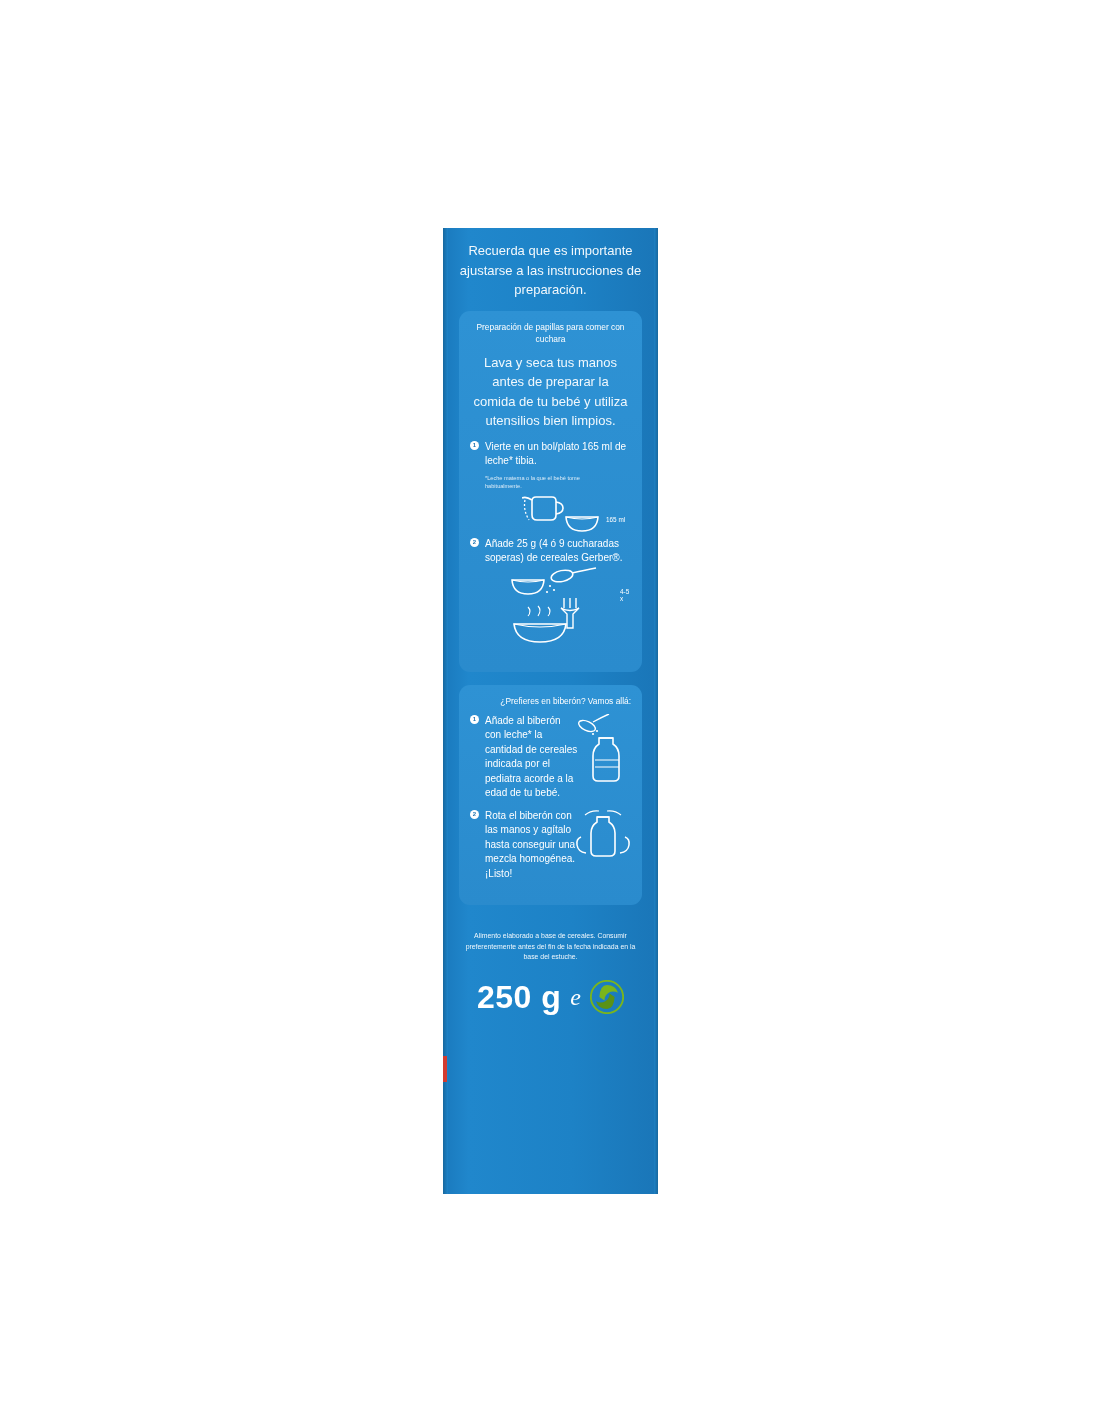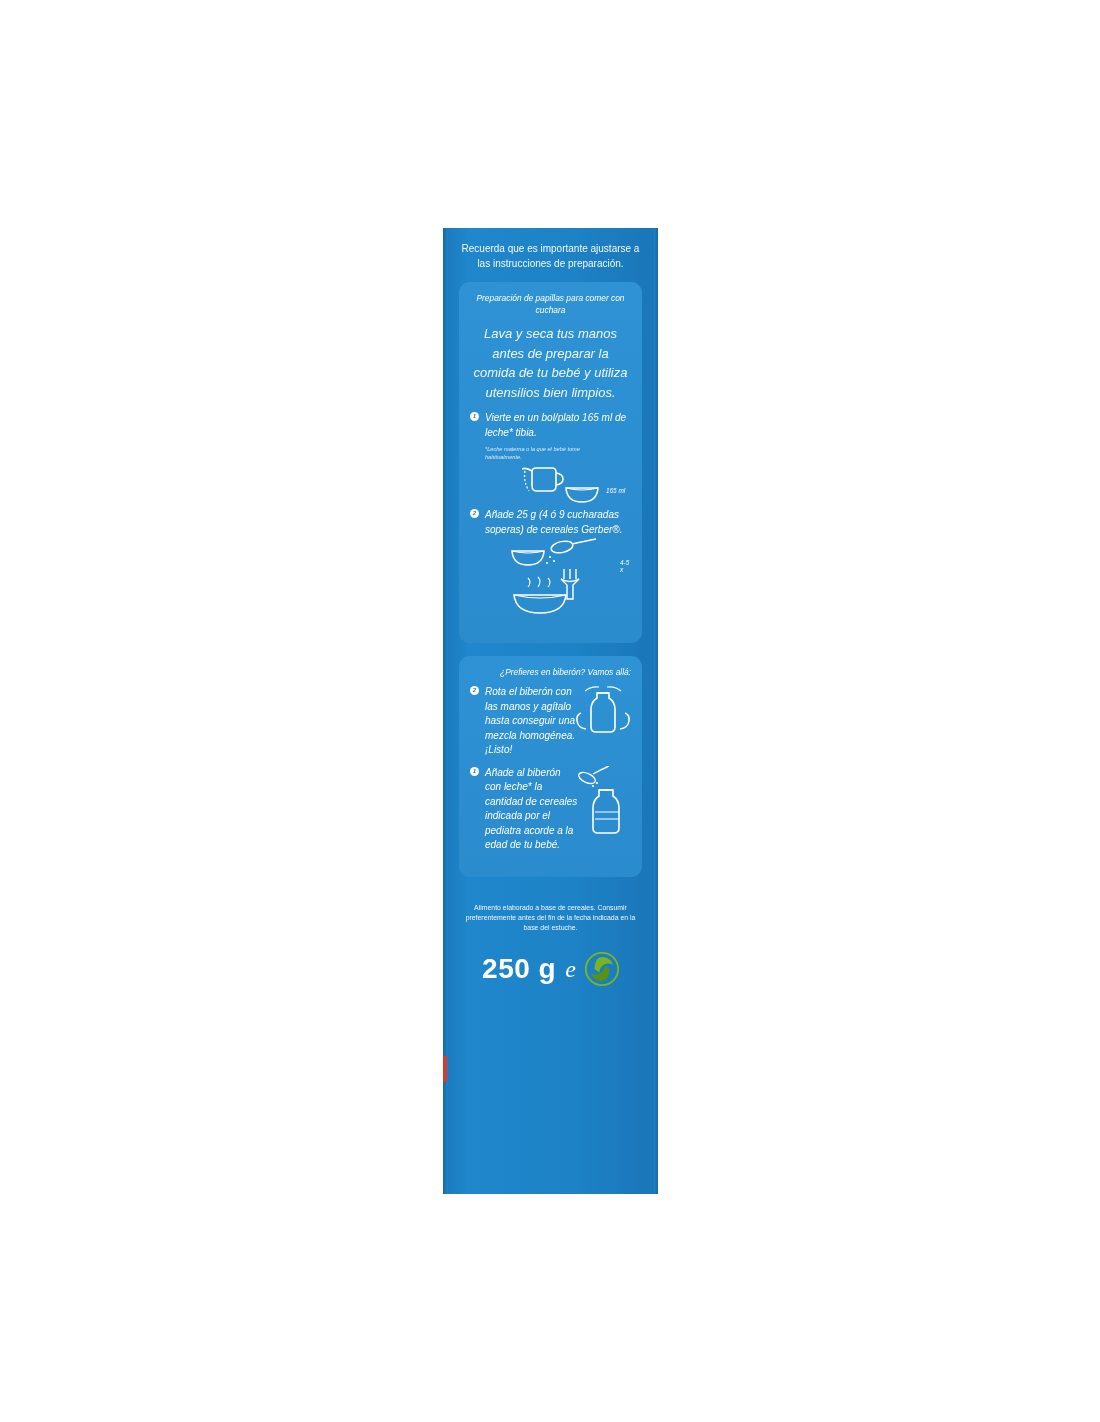--- a/index.html
+++ b/index.html
@@ -44,34 +44,33 @@
   }
 
   .inner {
     position: relative;
     z-index: 2;
     padding: 0 16px;
     color: #ffffff;
   }
   .intro {
     padding-top: 13px;
-    font-size: 10px;
+    font-size: 13px;
     line-height: 1.5;
     text-align: center;
     color: #f2f8fc;
   }
 
   
   .panel {
     margin-top: 11px;
     background: #2d8fd0;
     background: linear-gradient(180deg, #2e92d4 0%, #2a8bcd 100%);
     border-radius: 11px;
     padding: 10px 11px 14px 11px;
-    font-style: italic;
   }
   .panel.second { margin-top: 13px; padding-bottom: 16px; }
 
   .panel-title {
     font-size: 8.4px;
     line-height: 1.45;
     text-align: center;
     color: #ffffff;
     margin-bottom: 8px;
   }
@@ -168,21 +167,21 @@
 
   
   .weight-row {
     margin-top: 18px;
     display: flex;
     align-items: center;
     justify-content: center;
     gap: 9px;
   }
   .weight {
-    font-size: 28px;
+    font-size: 32px;
     font-weight: bold;
     letter-spacing: .5px;
     color: #ffffff;
     line-height: 1;
   }
   .e-mark {
     font-family: "Liberation Serif", serif;
     font-size: 24px;
     font-style: italic;
     color: #ffffff;
@@ -274,46 +273,46 @@
           <path d="M24 20 q4 -5 0 -9 M34 20 q4 -6 0 -10 M44 20 q4 -5 0 -9" fill="none" stroke="#ffffff" stroke-width="1.1"></path>
         </svg>
       </div>
     </div>
 
     <div class="panel second">
 
       <div class="panel-title left">¿Prefieres en biberón? Vamos allá:</div>
 
       <div class="bottle-step">
+        <span class="step-num">1</span>
+        <span class="step-text">Añade al biberón con leche* la cantidad de cereales indicada por el pediatra acorde a la edad de tu bebé.</span>
+        <svg class="icon-right" width="60" height="70" viewBox="0 0 60 70">
+
+          <ellipse cx="14" cy="12" rx="9" ry="4.5" fill="none" stroke="#ffffff" stroke-width="1.4" transform="rotate(25 14 12)"></ellipse>
+          <path d="M20 8 q9 -5 16 -8" fill="none" stroke="#ffffff" stroke-width="1.4"></path>
+
+          <path d="M26 24 l14 0 l0 6 q6 4 6 12 l0 20 q0 5 -5 5 l-16 0 q-5 0 -5 -5 l0 -20 q0 -8 6 -12 z" fill="none" stroke="#ffffff" stroke-width="1.6"></path>
+          <path d="M26 24 l14 0" fill="none" stroke="#ffffff" stroke-width="1.6"></path>
+          <path d="M22 46 l24 0 M22 53 l24 0" fill="none" stroke="#ffffff" stroke-width="1.1"></path>
+          <circle cx="20" cy="20" r="1.1" fill="#ffffff"></circle>
+          <circle cx="24" cy="17" r="1.1" fill="#ffffff"></circle>
+        </svg>
+      </div>
+
+      <div class="bottle-step">
         <span class="step-num">2</span>
         <span class="step-text">Rota el biberón con las manos y agítalo hasta conseguir una mezcla homogénea. ¡Listo!</span>
         <svg class="icon-right" width="60" height="64" viewBox="0 0 60 64">
           <path d="M24 8 l12 0 l0 5 q6 4 6 11 l0 18 q0 5 -5 5 l-14 0 q-5 0 -5 -5 l0 -18 q0 -7 6 -11 z" fill="none" stroke="#ffffff" stroke-width="1.6"></path>
           <path d="M24 8 l12 0" fill="none" stroke="#ffffff" stroke-width="1.6"></path>
 
           <path d="M8 28 q-5 2 -4 8 q1 7 9 8" fill="none" stroke="#ffffff" stroke-width="1.5"></path>
           <path d="M52 28 q5 2 4 8 q-1 7 -9 8" fill="none" stroke="#ffffff" stroke-width="1.5"></path>
 
           <path d="M12 6 q6 -5 14 -4 M48 6 q-6 -5 -14 -4" fill="none" stroke="#ffffff" stroke-width="1.1"></path>
-        </svg>
-      </div>
-
-      <div class="bottle-step">
-        <span class="step-num">1</span>
-        <span class="step-text">Añade al biberón con leche* la cantidad de cereales indicada por el pediatra acorde a la edad de tu bebé.</span>
-        <svg class="icon-right" width="60" height="70" viewBox="0 0 60 70">
-
-          <ellipse cx="14" cy="12" rx="9" ry="4.5" fill="none" stroke="#ffffff" stroke-width="1.4" transform="rotate(25 14 12)"></ellipse>
-          <path d="M20 8 q9 -5 16 -8" fill="none" stroke="#ffffff" stroke-width="1.4"></path>
-
-          <path d="M26 24 l14 0 l0 6 q6 4 6 12 l0 20 q0 5 -5 5 l-16 0 q-5 0 -5 -5 l0 -20 q0 -8 6 -12 z" fill="none" stroke="#ffffff" stroke-width="1.6"></path>
-          <path d="M26 24 l14 0" fill="none" stroke="#ffffff" stroke-width="1.6"></path>
-          <path d="M22 46 l24 0 M22 53 l24 0" fill="none" stroke="#ffffff" stroke-width="1.1"></path>
-          <circle cx="20" cy="20" r="1.1" fill="#ffffff"></circle>
-          <circle cx="24" cy="17" r="1.1" fill="#ffffff"></circle>
         </svg>
       </div>
     </div>
 
 
     <div class="legal">Alimento elaborado a base de cereales. Consumir preferentemente antes del fin de la fecha indicada en la base del estuche.</div>
 
     <div class="weight-row">
       <span class="weight">250 g</span>
       <span class="e-mark">e</span>

